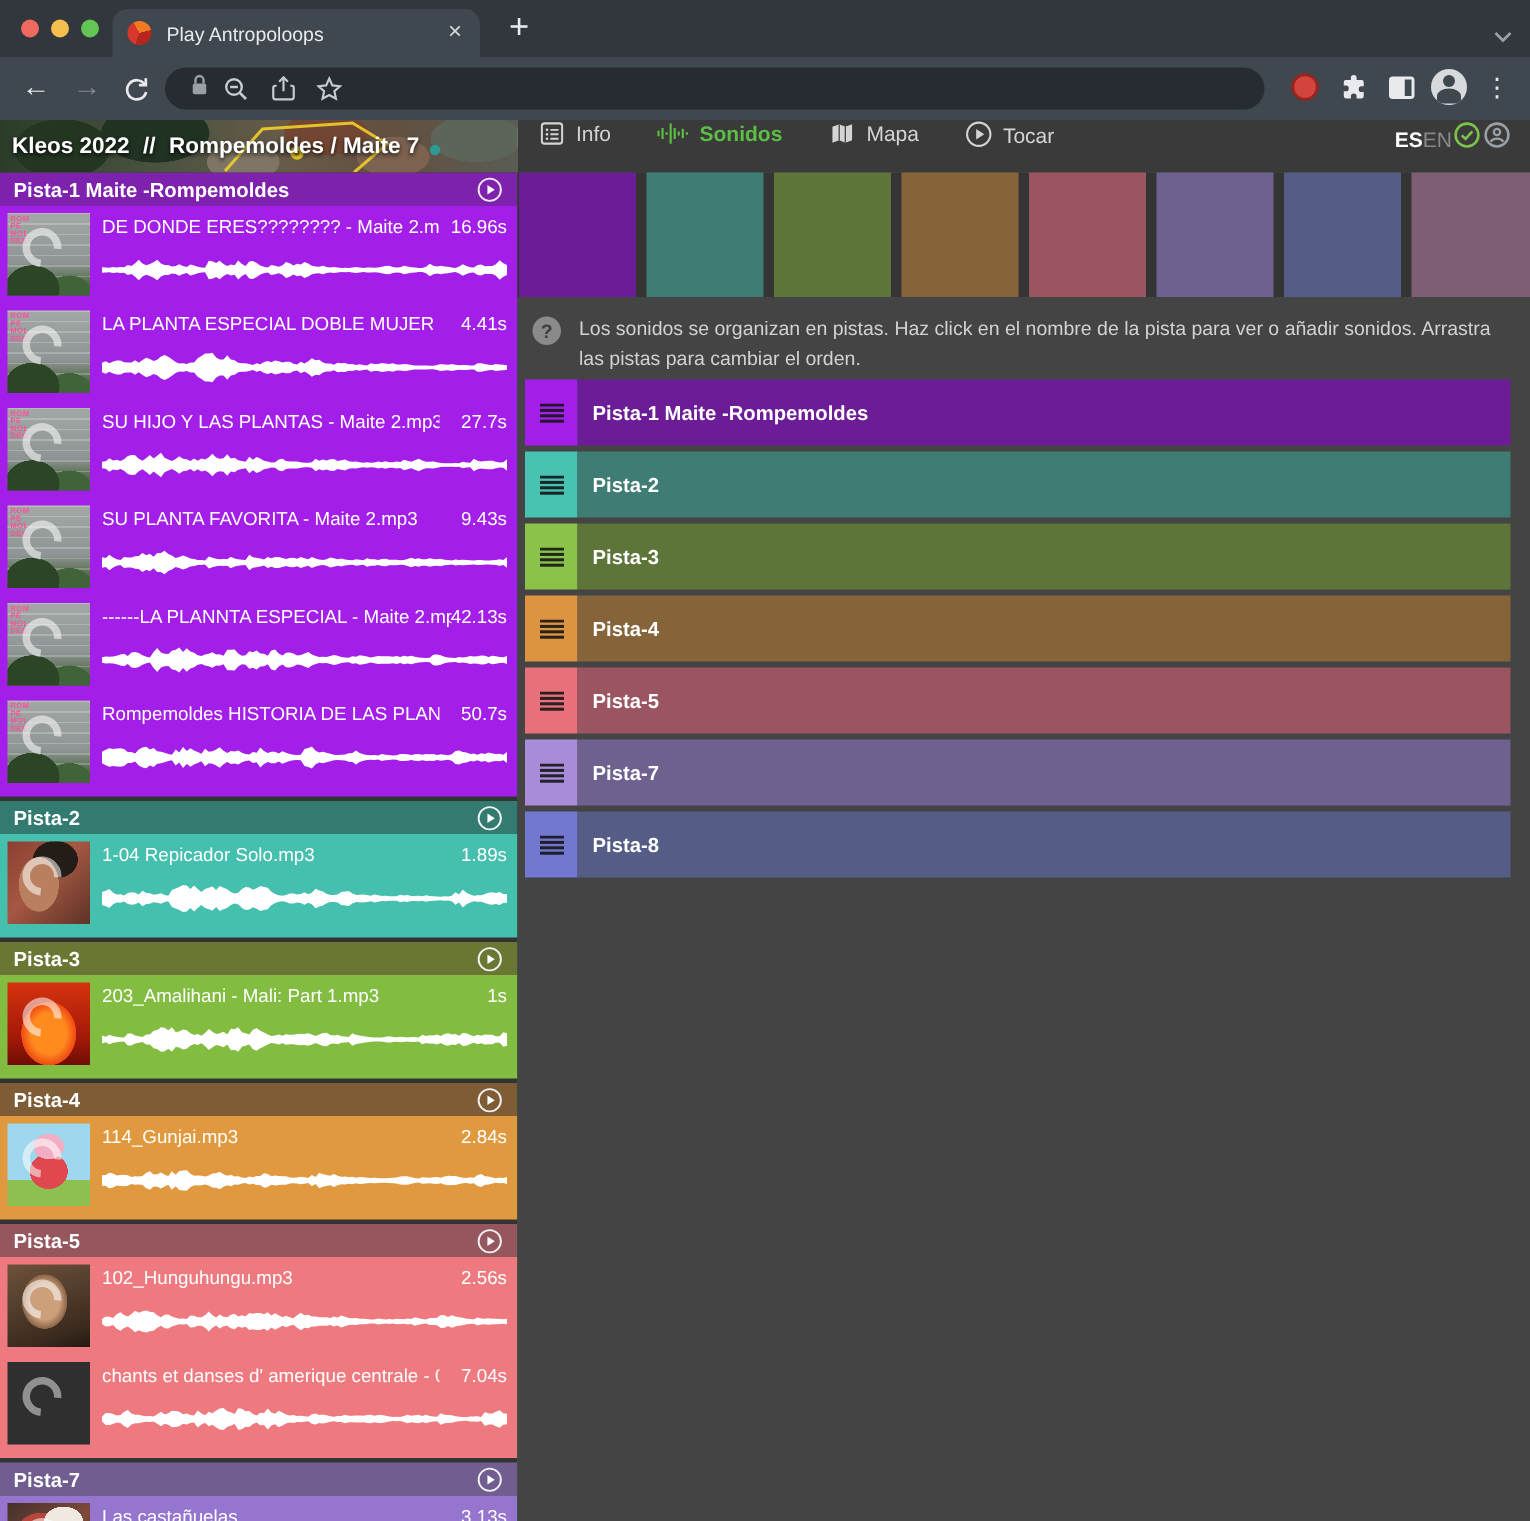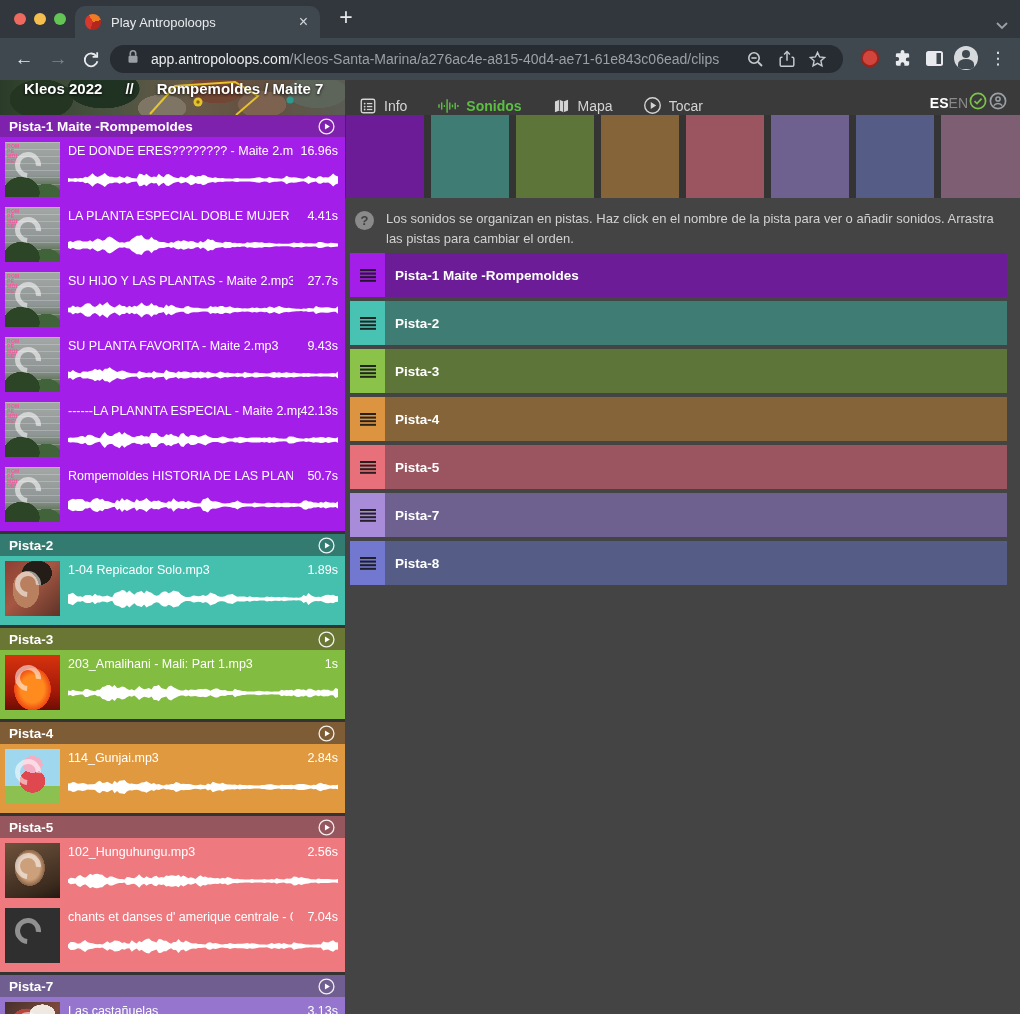--- a/index.html
+++ b/index.html
@@ -43,23 +43,23 @@
     background:
      radial-gradient(45px 28px at 12% 55%,#33502f 0 70%,transparent 71%),
      radial-gradient(55px 30px at 30% 25%,#2c4a2e 0 65%,transparent 66%),
      radial-gradient(40px 22px at 47% 80%,#c4b59a 0 60%,transparent 61%),
      radial-gradient(46px 24px at 63% 25%,#b0694a 0 60%,transparent 61%),
      radial-gradient(40px 22px at 76% 70%,#c2977a 0 60%,transparent 61%),
      radial-gradient(50px 26px at 92% 35%,#8e9c8a 0 60%,transparent 61%),
      linear-gradient(90deg,#3d5a3a 0%,#6e7d5f 30%,#a08a6e 55%,#97795f 75%,#8a8d80 100%)}
   .banner .scrim{position:absolute;inset:0;background:rgba(12,12,12,.38)}
   .banner svg{position:absolute;inset:0;opacity:.9}
-  .crumb{position:absolute;left:24px;top:0;height:35px;display:flex;gap:23px;z-index:2;
+  .crumb{position:absolute;left:8px;top:0;height:35px;display:flex;align-items:center;gap:9px;z-index:2;
          color:#fff;font-weight:bold;font-size:15px;text-shadow:0 1px 3px rgba(0,0,0,.85);white-space:nowrap}
-  .appnav{position:absolute;left:345px;right:0;top:0;height:35px;display:flex;align-items:flex-end;
+  .appnav{position:absolute;left:345px;right:0;top:0;height:35px;display:flex;align-items:flex-start;
           padding-left:14px;gap:30px}
   .nav-item{display:flex;align-items:center;gap:7px;color:#d4d4d4;font-size:14px}
   .nav-item.active{color:#5cbf44;font-weight:bold}
   .nav-right{margin-left:auto;display:flex;align-items:center;padding-right:12px}
   .lang-es{color:#fff;font-weight:bold;font-size:14px}
   .lang-en{color:#8a8a8a;font-size:14px}
 
   
   .sidebar{position:absolute;left:0;top:115px;width:345px;bottom:0;background:#333;
            display:flex;flex-direction:column;gap:3px;overflow:hidden}
@@ -169,21 +169,20 @@
         <path d="M17.2 3.2 v4.6 h-4.6" fill="none" stroke="#e8eaed" stroke-width="1.8"></path>
       </svg>
     </div>
     <div class="urlpill">
       <span>
         <svg width="18" height="20" viewBox="0 0 20 22">
           <rect x="5" y="9.5" width="10" height="8" rx="1.5" fill="#9aa0a6"></rect>
           <path d="M7 9.5 V7 a3 3 0 0 1 6 0 V9.5" stroke="#9aa0a6" stroke-width="1.8" fill="none"></path>
         </svg>
       </span>
-      <span class="url"><span class="domain">app.antropoloops.com</span><span class="path">/Kleos-Santa-Marina/a276ac4e-a815-40d4-ae71-61e843c06ead/clips</span></span>
       <span class="pill-ic">
         <svg width="19" height="19" viewBox="0 0 19 19">
           <circle cx="8" cy="8" r="5.2" fill="none" stroke="#c7cbcf" stroke-width="1.6"></circle>
           <line x1="12" y1="12" x2="16" y2="16" stroke="#c7cbcf" stroke-width="1.8"></line>
           <line x1="5.4" y1="8" x2="10.6" y2="8" stroke="#c7cbcf" stroke-width="1.6"></line>
         </svg>
       </span>
       <span class="pill-ic">
         <svg width="20" height="20" viewBox="0 0 22 22">
           <path d="M6 9 H5 a1.5 1.5 0 0 0 -1.5 1.5 v7 a1.5 1.5 0 0 0 1.5 1.5 h12 a1.5 1.5 0 0 0 1.5 -1.5 v-7 A1.5 1.5 0 0 0 17 9 h-1" fill="none" stroke="#c7cbcf" stroke-width="1.6"></path>

